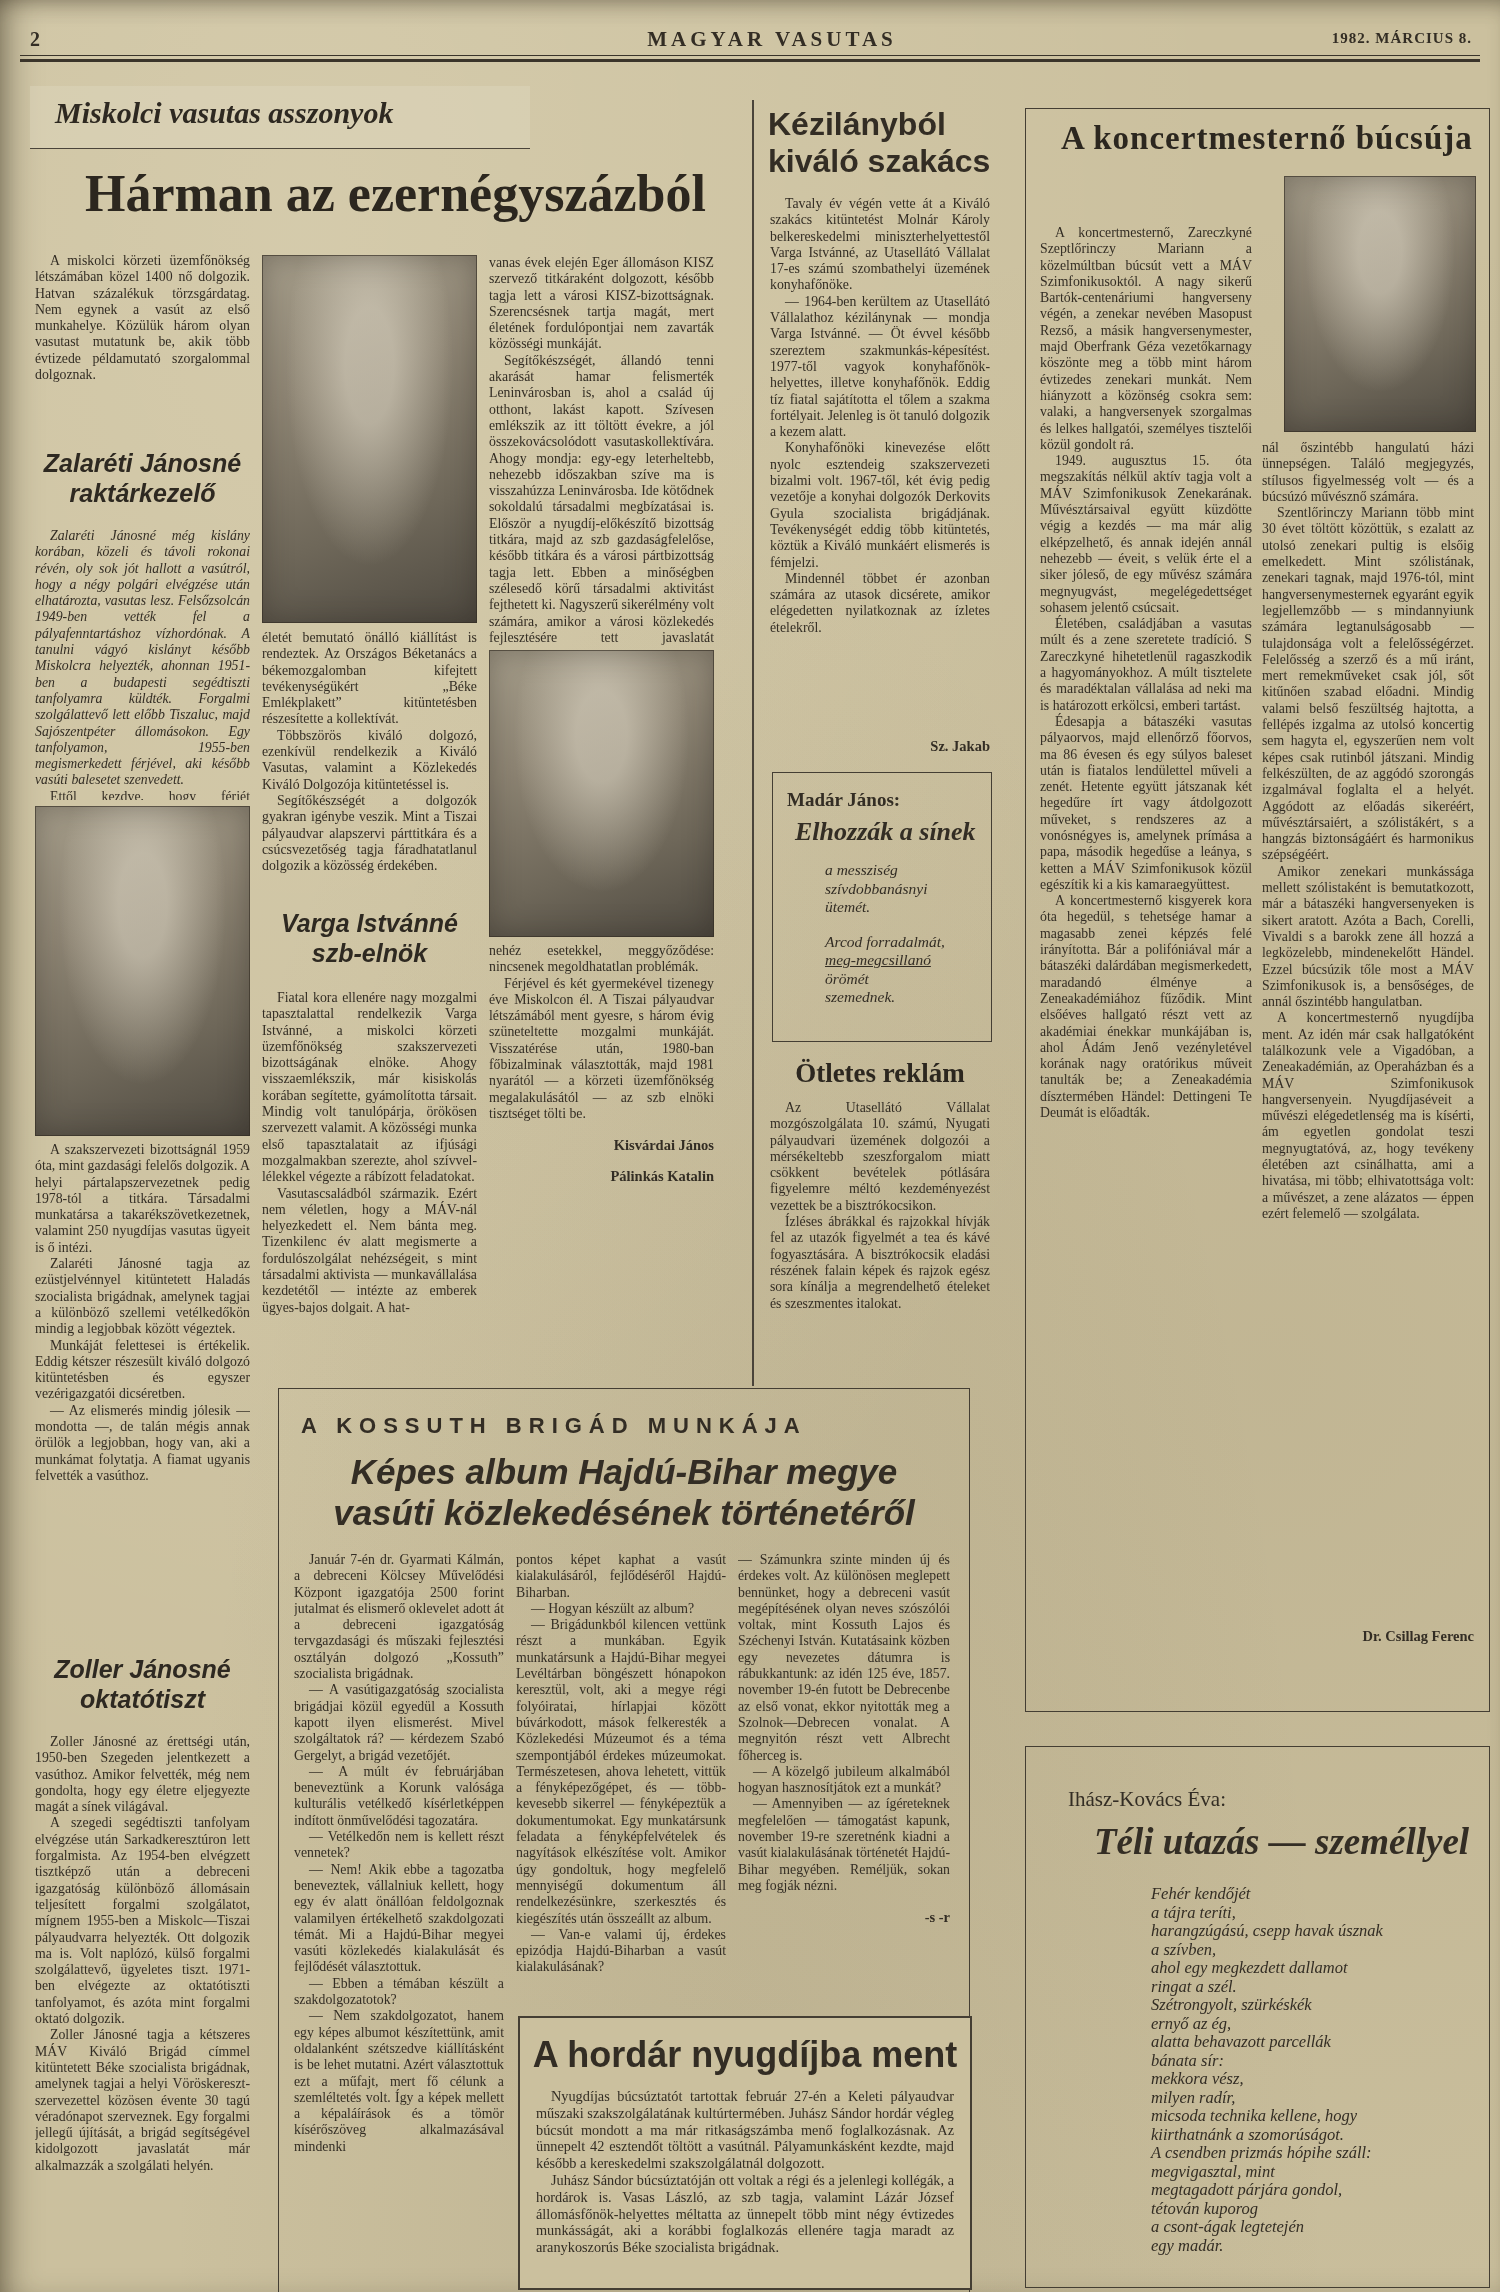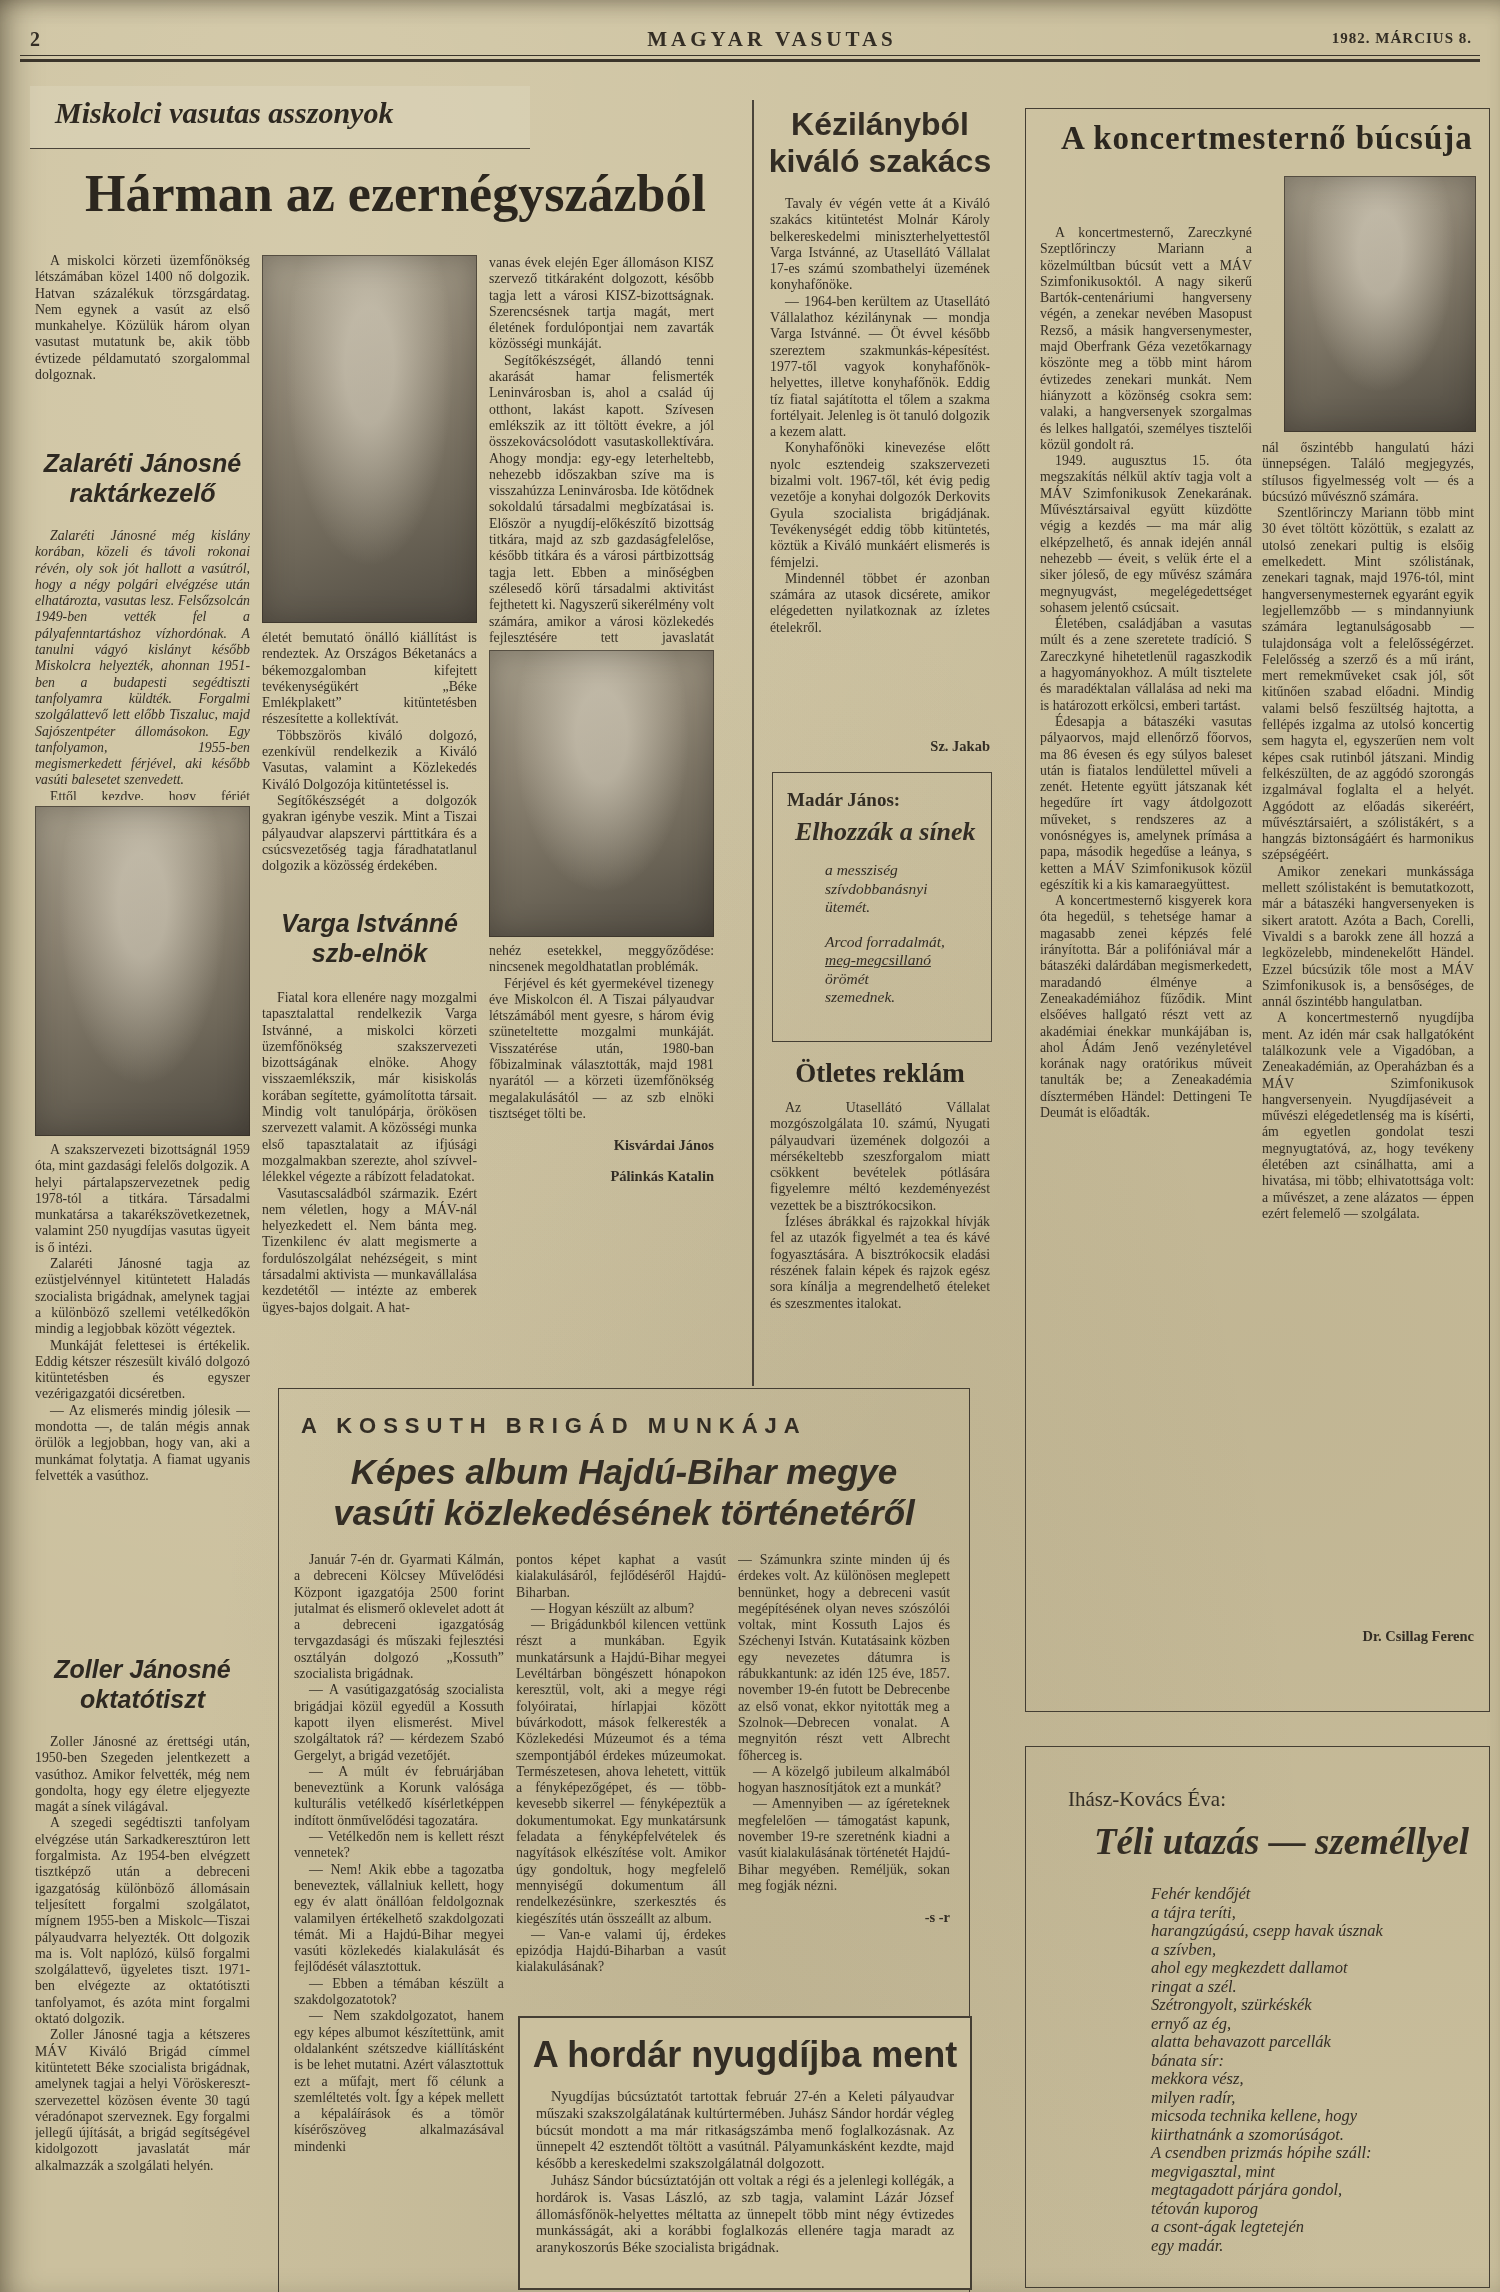--- a/index.html
+++ b/index.html
@@ -105,21 +105,21 @@
   <div class="photo" style="left:489px;top:650px;width:225px;height:287px;"></div>
   <div class="col" style="left:489px;top:943px;width:225px;height:437px;">
     <p class="par noind">nehéz esetekkel, meggyőződése: nincsenek megoldhatatlan problémák.</p>
     <p class="par">Férjével és két gyermekével tizenegy éve Miskolcon él. A Tiszai pályaudvar létszámából ment gyesre, s három évig szüneteltette mozgalmi munkáját. Visszatérése után, 1980-ban főbizalminak választották, majd 1981 nyarától — a körzeti üzemfőnökség megalakulásától — az szb elnöki tisztséget tölti be.</p>
     <p class="byline">Kisvárdai János</p>
     <p class="byline" style="margin:0;">Pálinkás Katalin</p>
   </div>
 
   <div class="vrule" style="left:752px;top:100px;height:1286px;"></div>
 
-  <div class="abs sanshead" style="left:768px;top:106px;width:224px;text-align:center;font-size:32px;line-height:37px;">
+  <div class="abs sanshead" style="left:768px;top:106px;width:224px;text-align:left;font-size:32px;line-height:37px;">
     <div>Kézilányból</div>
     <div>kiváló szakács</div>
   </div>
   <div class="col" style="left:770px;top:196px;width:220px;height:540px;">
     <p class="par">Tavaly év végén vette át a Kiváló szakács kitüntetést Molnár Károly belkereskedelmi miniszterhelyettestől Varga Istvánné, az Utasellátó Vállalat 17-es számú szombathelyi üzemének konyhafőnöke.</p>
     <p class="par">— 1964-ben kerültem az Utasellátó Vállalathoz kézilánynak — mondja Varga Istvánné. — Öt évvel később szereztem szakmunkás-képesítést. 1977-től vagyok konyhafőnök-helyettes, illetve konyhafőnök. Eddig tíz fiatal sajátította el tőlem a szakma fortélyait. Jelenleg is öt tanuló dolgozik a kezem alatt.</p>
     <p class="par">Konyhafőnöki kinevezése előtt nyolc esztendeig szakszervezeti bizalmi volt. 1967-től, két évig pedig vezetője a konyhai dolgozók Derkovits Gyula szocialista brigádjának. Tevékenységét eddig több kitüntetés, köztük a Kiváló munkáért elismerés is fémjelzi.</p>
     <p class="par">Mindennél többet ér azonban számára az utasok dicsérete, amikor elégedetten nyilatkoznak az ízletes ételekről.</p>
   </div>
   <div class="abs byline" style="left:770px;top:738px;width:220px;">Sz. Jakab</div>

